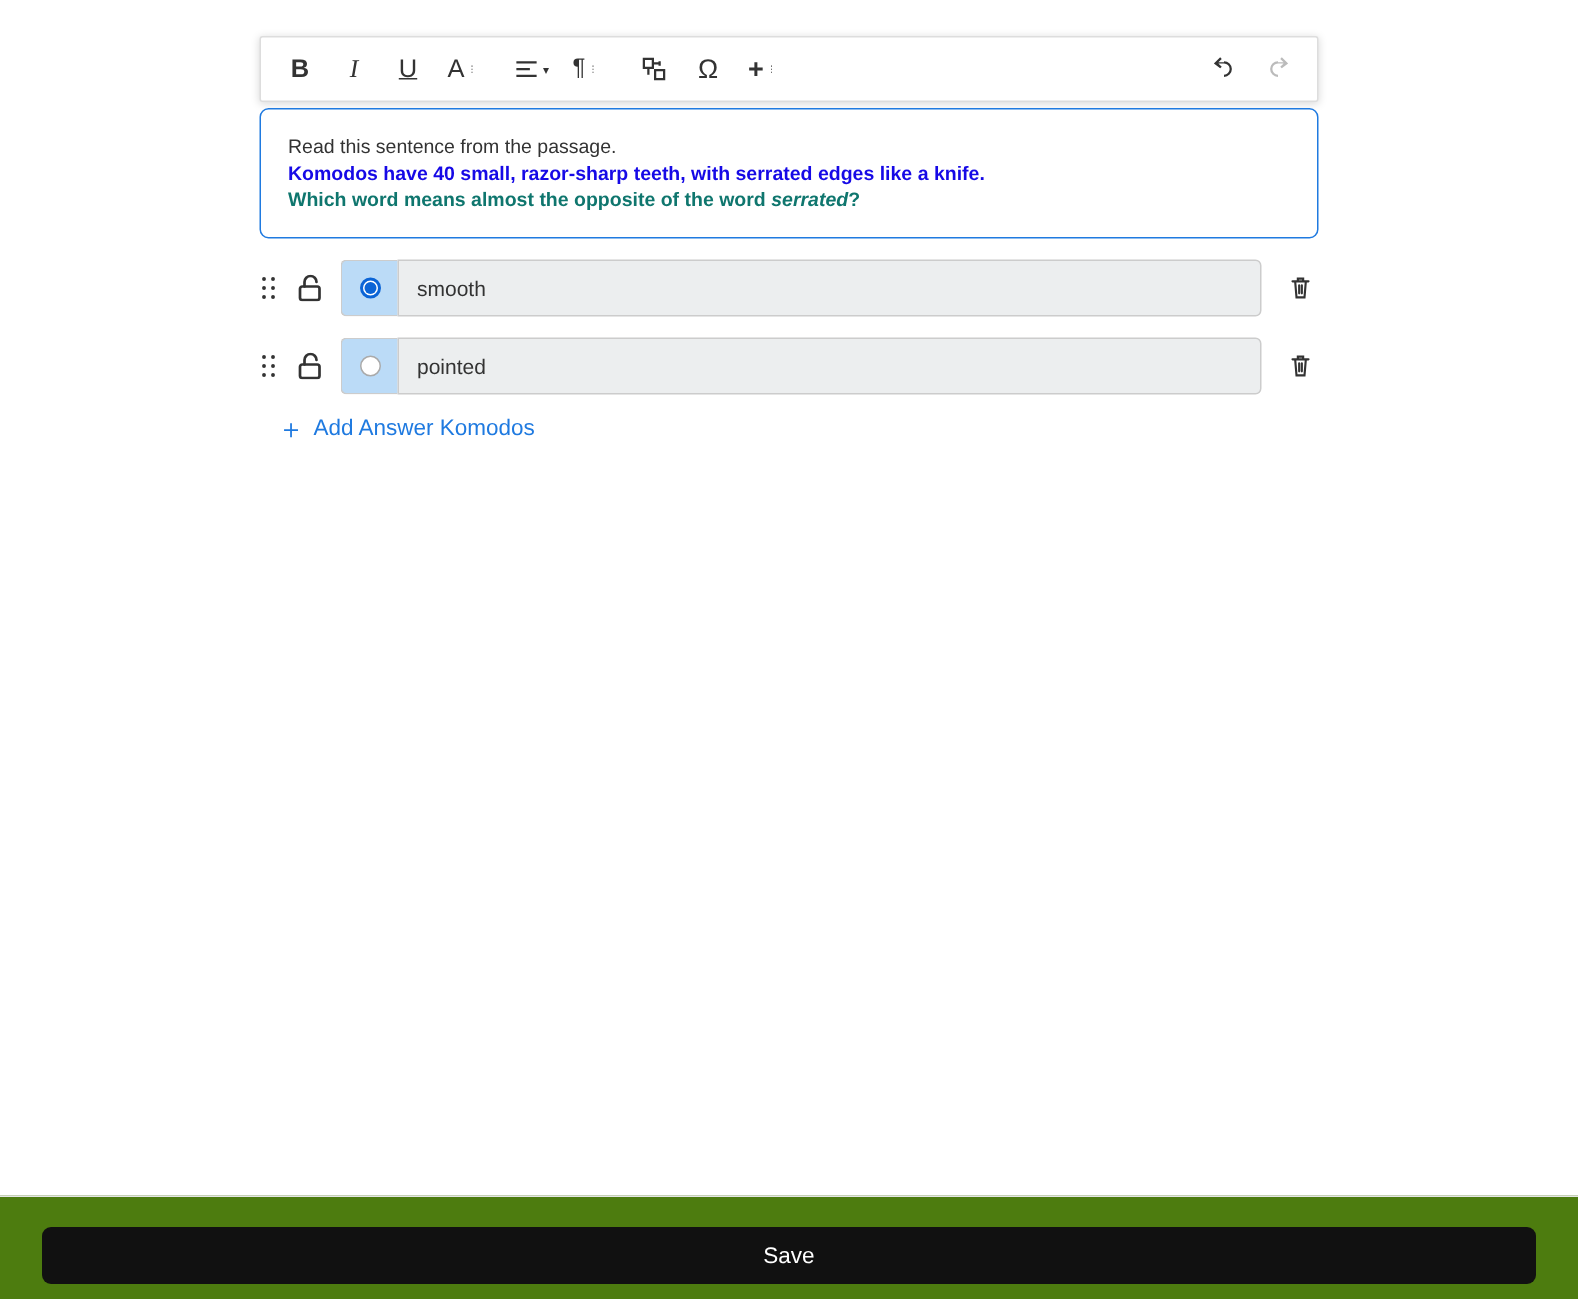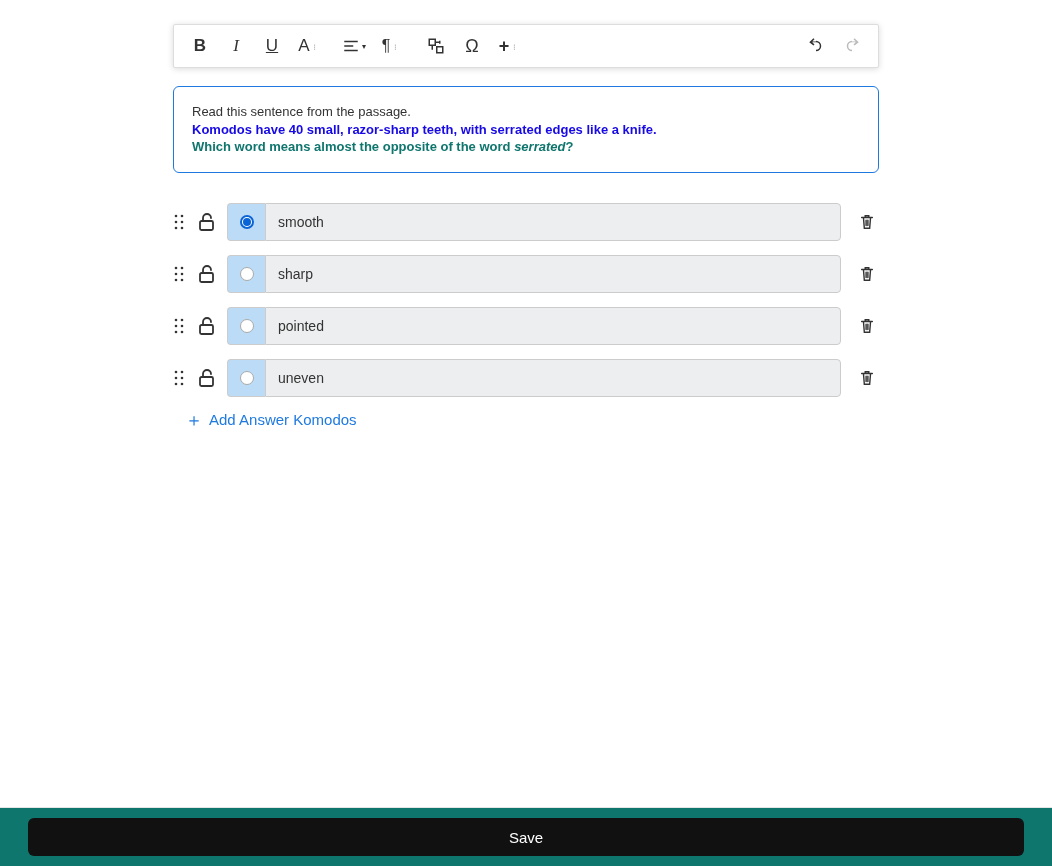--- a/index.html
+++ b/index.html
@@ -25,34 +25,34 @@
     color:#333;
     cursor:pointer;
     font-size:16px;
   }
   .tb-btn svg { width:18px; height:18px; }
   .tb-sep { width:10px; }
   .tb-spacer { flex:1; }
   .tb-btn.disabled { color:#bbb; }
 
   .question-box {
-    margin-top:18px;
+    margin-top:4px;
     border:1px solid #1f7ae0;
     border-radius:6px;
     background:#fff;
     padding:16px 18px;
     font-size:13px;
     line-height:1.35;
   }
   .q-line1 { color:#333; }
   .q-line2 { color:#1609e6; font-weight:bold; }
   .q-line3 { color:#0f766e; font-weight:bold; }
   .q-line3 .ital { font-style:italic; }
 
-  .answers { margin-top:30px; }
+  .answers { margin-top:14px; }
   .answer-row {
     display:flex;
     align-items:center;
     gap:10px;
     margin-bottom:14px;
     width:100%;
   }
   .drag-handle {
     width:14px; height:16px;
     cursor:grab;
@@ -113,22 +113,22 @@
     font-size:15px;
     cursor:pointer;
     display:flex; align-items:center; gap:6px;
   }
   .add-option .plus { font-size:18px; font-weight:normal; line-height:1; }
 
   .footer {
     position:absolute;
     left:0; right:0; bottom:0;
     border-top:1px solid #e5e5e5;
-    padding:10px 28px 10px 28px;
-    background:#0f766e;
+    padding:20px 28px 10px 28px;
+    background:#4d7c0f;
   }
   .save-btn {
     width:100%;
     background:#111;
     color:#fff;
     border:none;
     border-radius:6px;
     height:38px;
     font-size:15px;
     cursor:pointer;
@@ -224,75 +224,25 @@
             <use href="#drag-dots"></use>
           </svg>
     </div>
     <div class="lock-btn">
       <svg viewBox="0 0 18 18">
             <path d="M9 1a4 4 0 0 1 4 4v1h-2V5a2 2 0 0 0-4 0v3h8a1 1 0 0 1 1 1v7a1 1 0 0 1-1 1H3a1 1 0 0 1-1-1V9a1 1 0 0 1 1-1h4V5a4 4 0 0 1 0 0" fill="none"></path>
             <path d="M5 8V5a4 4 0 0 1 8 0" fill="none" stroke="currentColor" stroke-width="1.8" stroke-linecap="round"></path>
             <rect x="2" y="8" width="13" height="9" rx="1.5" fill="none" stroke="currentColor" stroke-width="1.8"></rect>
           </svg>
     </div>
-    <div style="display:flex; flex:1;">
-      <div class="radio-cell">
-        <div class="radio-outer unselected"></div>
-      </div>
-      <div class="answer-text">sharp</div>
-    </div>
-    <div class="trash-btn">
-      <svg viewBox="0 0 18 20">
-            <path d="M3 5h12M7 5V3h4v2M5 5l1 12h6l1-12M8 8v6M10 8v6" fill="none" stroke="currentColor" stroke-width="1.6" stroke-linecap="round"></path>
-          </svg>
-    </div>
-  </div>
-      <div class="answer-row">
-    <div class="drag-handle">
-      <svg viewBox="0 0 12 16" fill="currentColor">
-            <use href="#drag-dots"></use>
-          </svg>
-    </div>
-    <div class="lock-btn">
-      <svg viewBox="0 0 18 18">
-            <path d="M9 1a4 4 0 0 1 4 4v1h-2V5a2 2 0 0 0-4 0v3h8a1 1 0 0 1 1 1v7a1 1 0 0 1-1 1H3a1 1 0 0 1-1-1V9a1 1 0 0 1 1-1h4V5a4 4 0 0 1 0 0" fill="none"></path>
-            <path d="M5 8V5a4 4 0 0 1 8 0" fill="none" stroke="currentColor" stroke-width="1.8" stroke-linecap="round"></path>
-            <rect x="2" y="8" width="13" height="9" rx="1.5" fill="none" stroke="currentColor" stroke-width="1.8"></rect>
-          </svg>
-    </div>
     <div style="display:flex; flex:1;justify-content:flex-end;">
       <div class="radio-cell">
         <div class="radio-outer unselected"></div>
       </div>
       <div class="answer-text">pointed</div>
-    </div>
-    <div class="trash-btn">
-      <svg viewBox="0 0 18 20">
-            <path d="M3 5h12M7 5V3h4v2M5 5l1 12h6l1-12M8 8v6M10 8v6" fill="none" stroke="currentColor" stroke-width="1.6" stroke-linecap="round"></path>
-          </svg>
-    </div>
-  </div>
-      <div class="answer-row">
-    <div class="drag-handle">
-      <svg viewBox="0 0 12 16" fill="currentColor">
-            <use href="#drag-dots"></use>
-          </svg>
-    </div>
-    <div class="lock-btn">
-      <svg viewBox="0 0 18 18">
-            <path d="M9 1a4 4 0 0 1 4 4v1h-2V5a2 2 0 0 0-4 0v3h8a1 1 0 0 1 1 1v7a1 1 0 0 1-1 1H3a1 1 0 0 1-1-1V9a1 1 0 0 1 1-1h4V5a4 4 0 0 1 0 0" fill="none"></path>
-            <path d="M5 8V5a4 4 0 0 1 8 0" fill="none" stroke="currentColor" stroke-width="1.8" stroke-linecap="round"></path>
-            <rect x="2" y="8" width="13" height="9" rx="1.5" fill="none" stroke="currentColor" stroke-width="1.8"></rect>
-          </svg>
-    </div>
-    <div style="display:flex; flex:1;">
-      <div class="radio-cell">
-        <div class="radio-outer unselected"></div>
-      </div>
-      <div class="answer-text">uneven</div>
     </div>
     <div class="trash-btn">
       <svg viewBox="0 0 18 20">
             <path d="M3 5h12M7 5V3h4v2M5 5l1 12h6l1-12M8 8v6M10 8v6" fill="none" stroke="currentColor" stroke-width="1.6" stroke-linecap="round"></path>
           </svg>
     </div>
   </div>
     </div>
 
   <div class="add-option">

